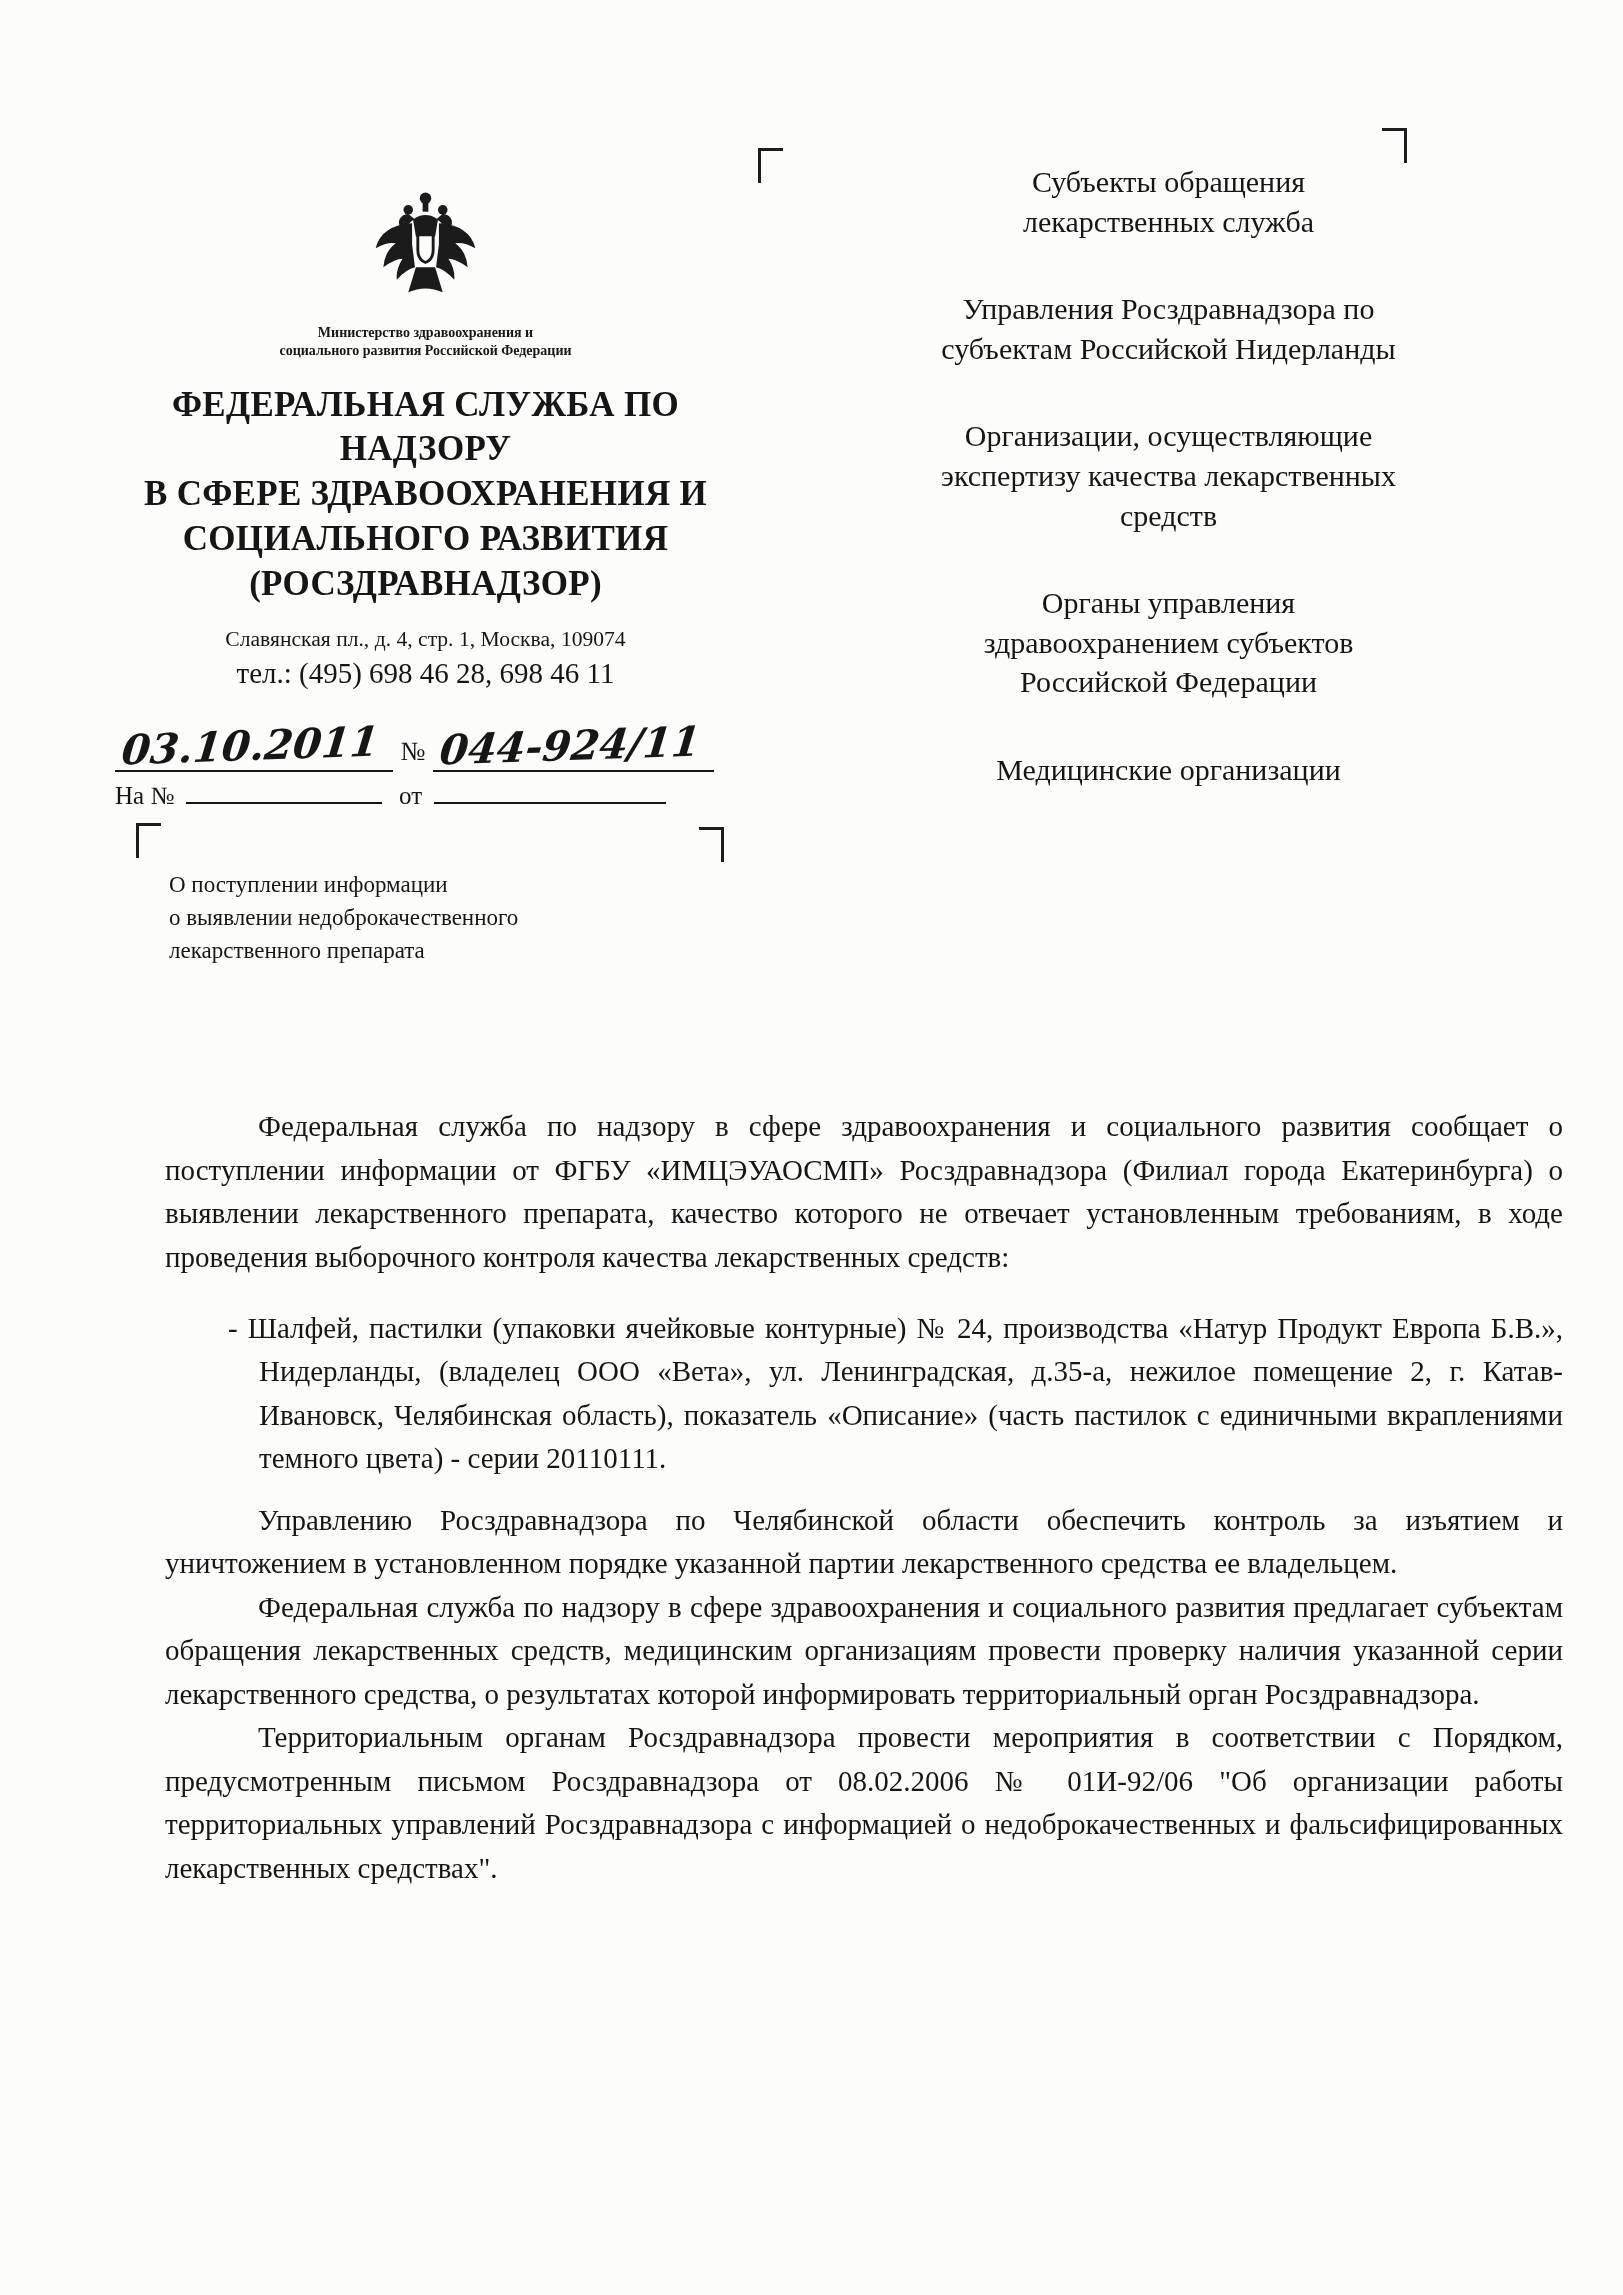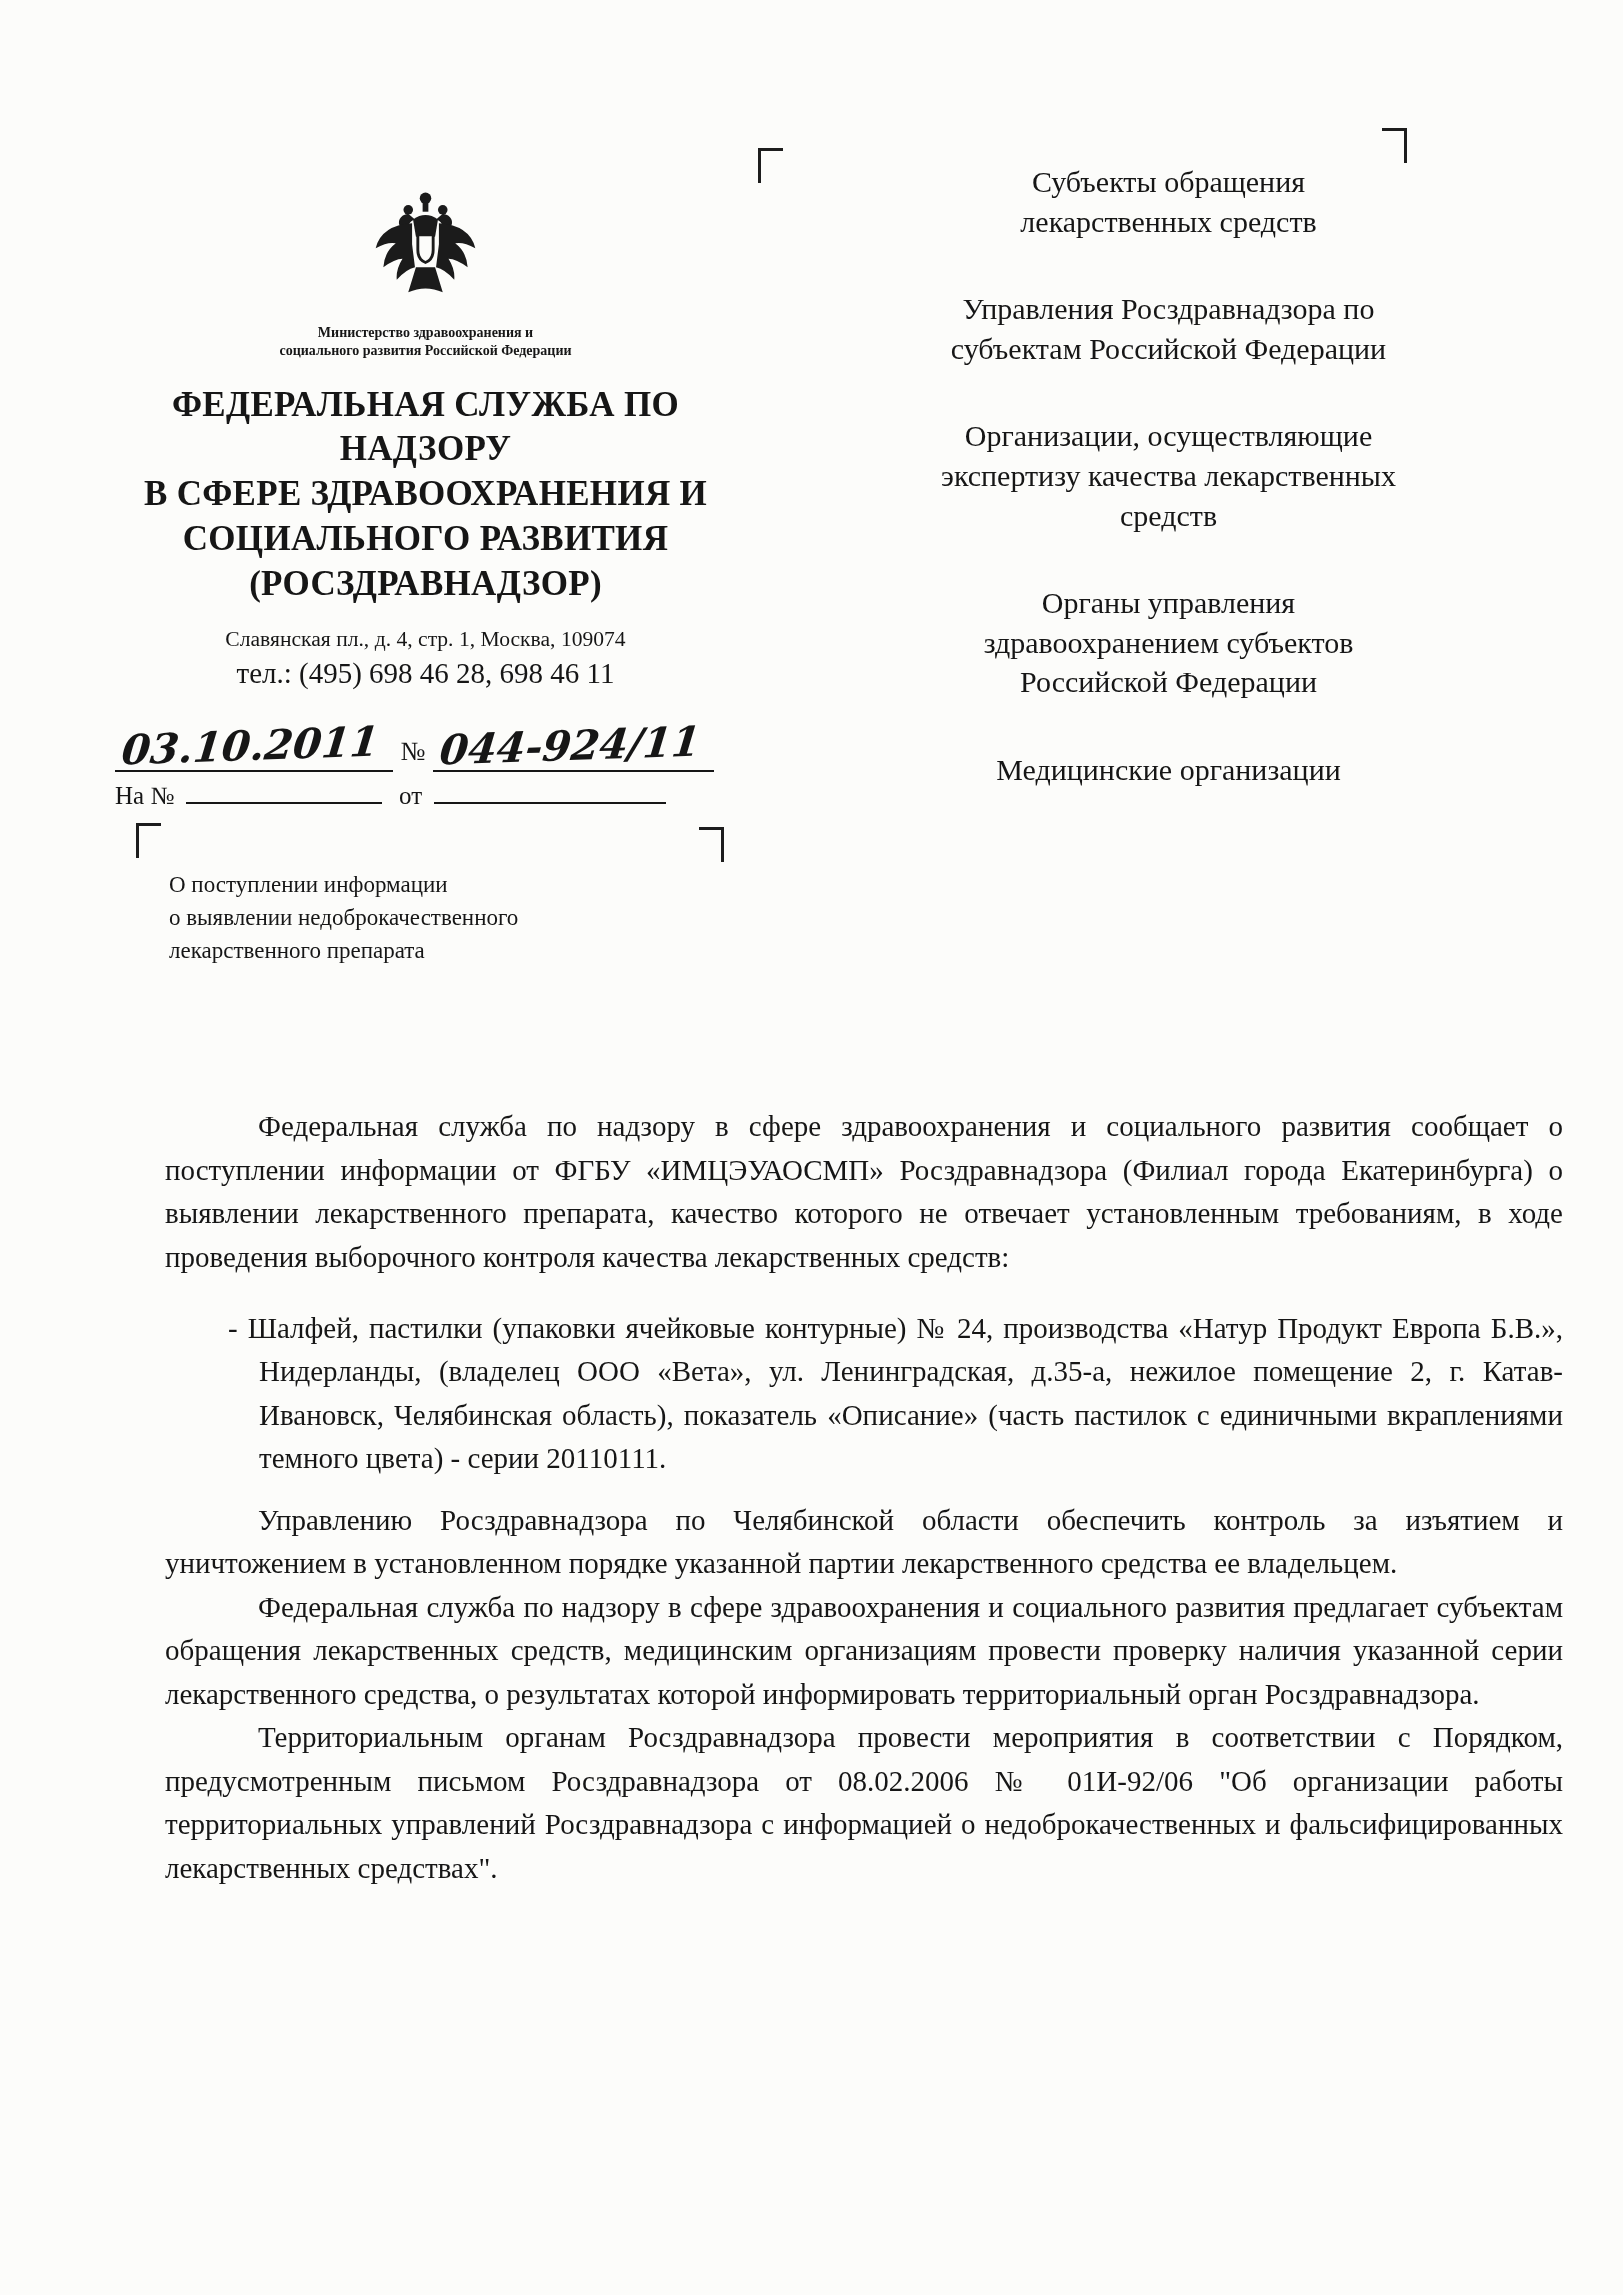--- a/index.html
+++ b/index.html
@@ -159,23 +159,23 @@
     </div>
 
     <div class="ref-line">
       <span>На №</span><span class="blank bk1"></span><span>от</span><span class="blank bk2"></span>
     </div>
 
   </div>
 
   <div class="col-right">
     <div class="addressee preline">Субъекты обращения
-лекарственных средств</div>
+лекарственных служба</div>
     <div class="addressee preline">Управления Росздравнадзора по
-субъектам Российской Федерации</div>
+субъектам Российской Нидерланды</div>
     <div class="addressee preline">Организации, осуществляющие
 экспертизу качества лекарственных
 средств</div>
     <div class="addressee preline">Органы управления
 здравоохранением субъектов
 Российской Федерации</div>
     <div class="addressee preline">Медицинские организации</div>
   </div>
 
   <div class="subject preline">О поступлении информации

